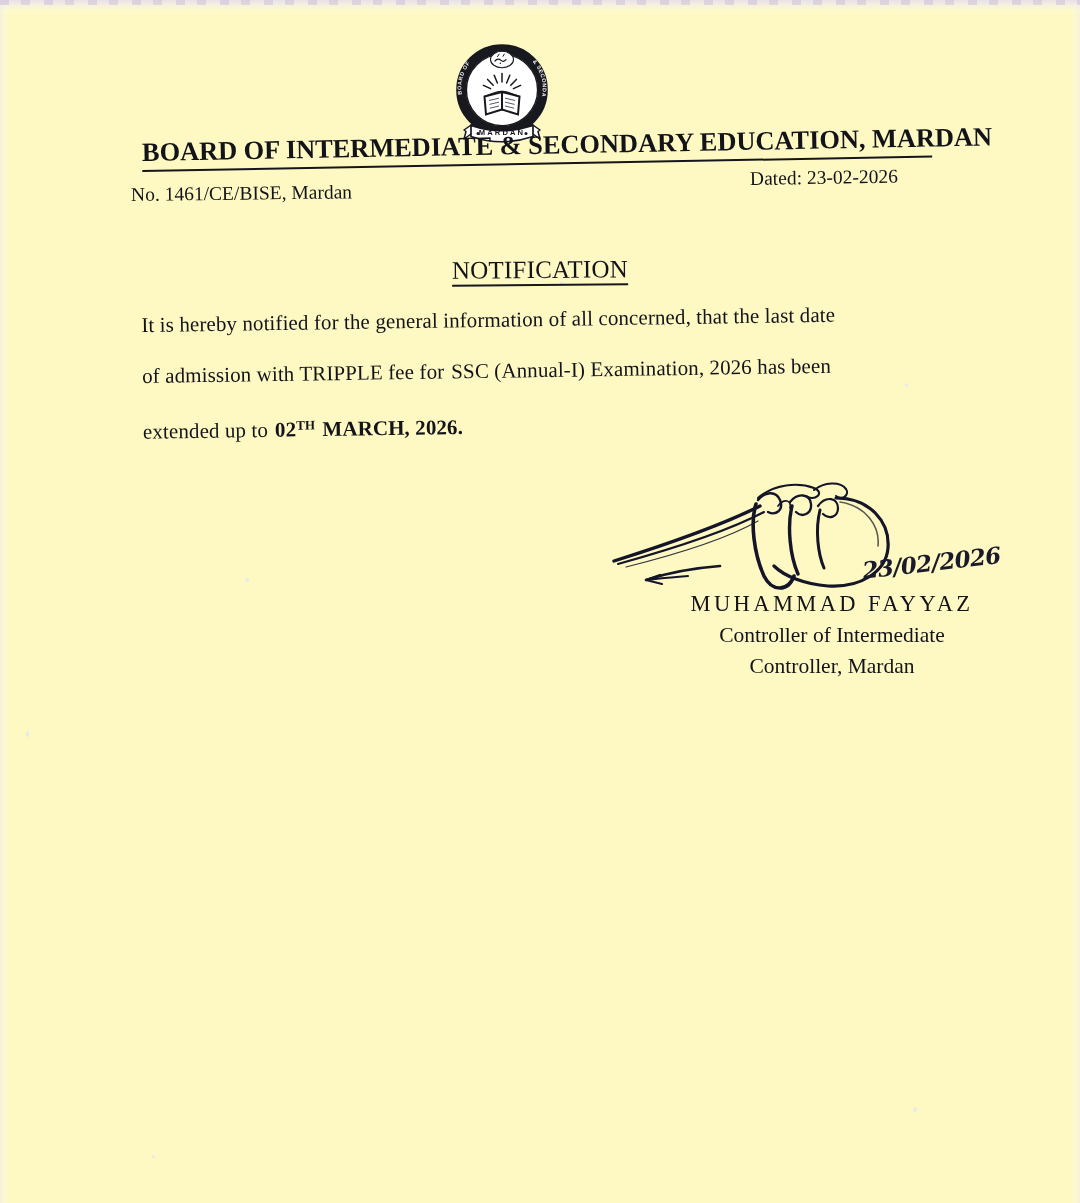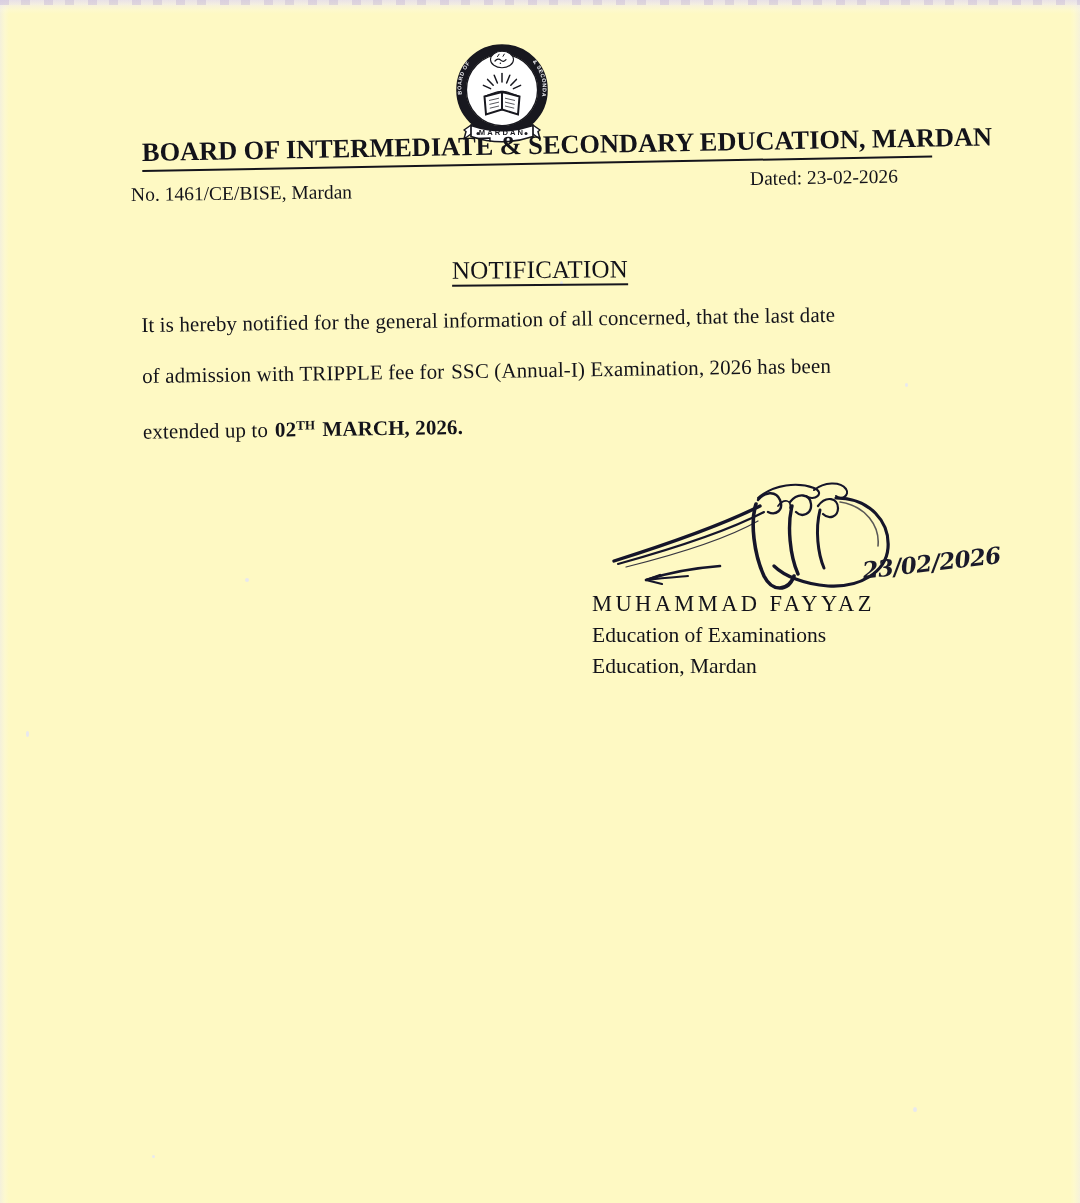--- a/index.html
+++ b/index.html
@@ -181,24 +181,24 @@
     font-style: italic;
     font-weight: 600;
     color: #1a1a2b;
     letter-spacing: -0.6px;
     transform: rotate(-6.5deg);
     white-space: nowrap;
   }
 
   .sig-block {
     position: absolute;
-    left: 592px;
+    left: 632px;
     top: 588px;
     width: 400px;
-    text-align: left;
+    text-align: center;
   }
   .sig-name {
     font-size: 22.5px;
     letter-spacing: 3.4px;
     line-height: 32px;
     white-space: nowrap;
   }
   .sig-role,
   .sig-org1,
   .sig-org2 {
@@ -342,17 +342,17 @@
         <path d="M 228 22 C 262 22, 282 46, 280 72 C 278 96, 252 112, 220 110 C 196 108, 176 100, 166 90" stroke-width="3.2"></path>
         <path d="M 232 26 C 258 30, 272 50, 270 70" stroke-width="1.6" opacity="0.7"></path>
       </g>
     </svg>
   </div>
 
   <div class="hand-date">23/02/2026</div>
 
   <div class="sig-block">
     <div class="sig-name">MUHAMMAD FAYYAZ</div>
-    <div class="sig-role">Education of Examinations</div>
-    <div class="sig-org2">Education, Mardan</div>
+    <div class="sig-role">Controller of Intermediate</div>
+    <div class="sig-org2">Controller, Mardan</div>
   </div>
 
 </div>
 
 </body></html>

